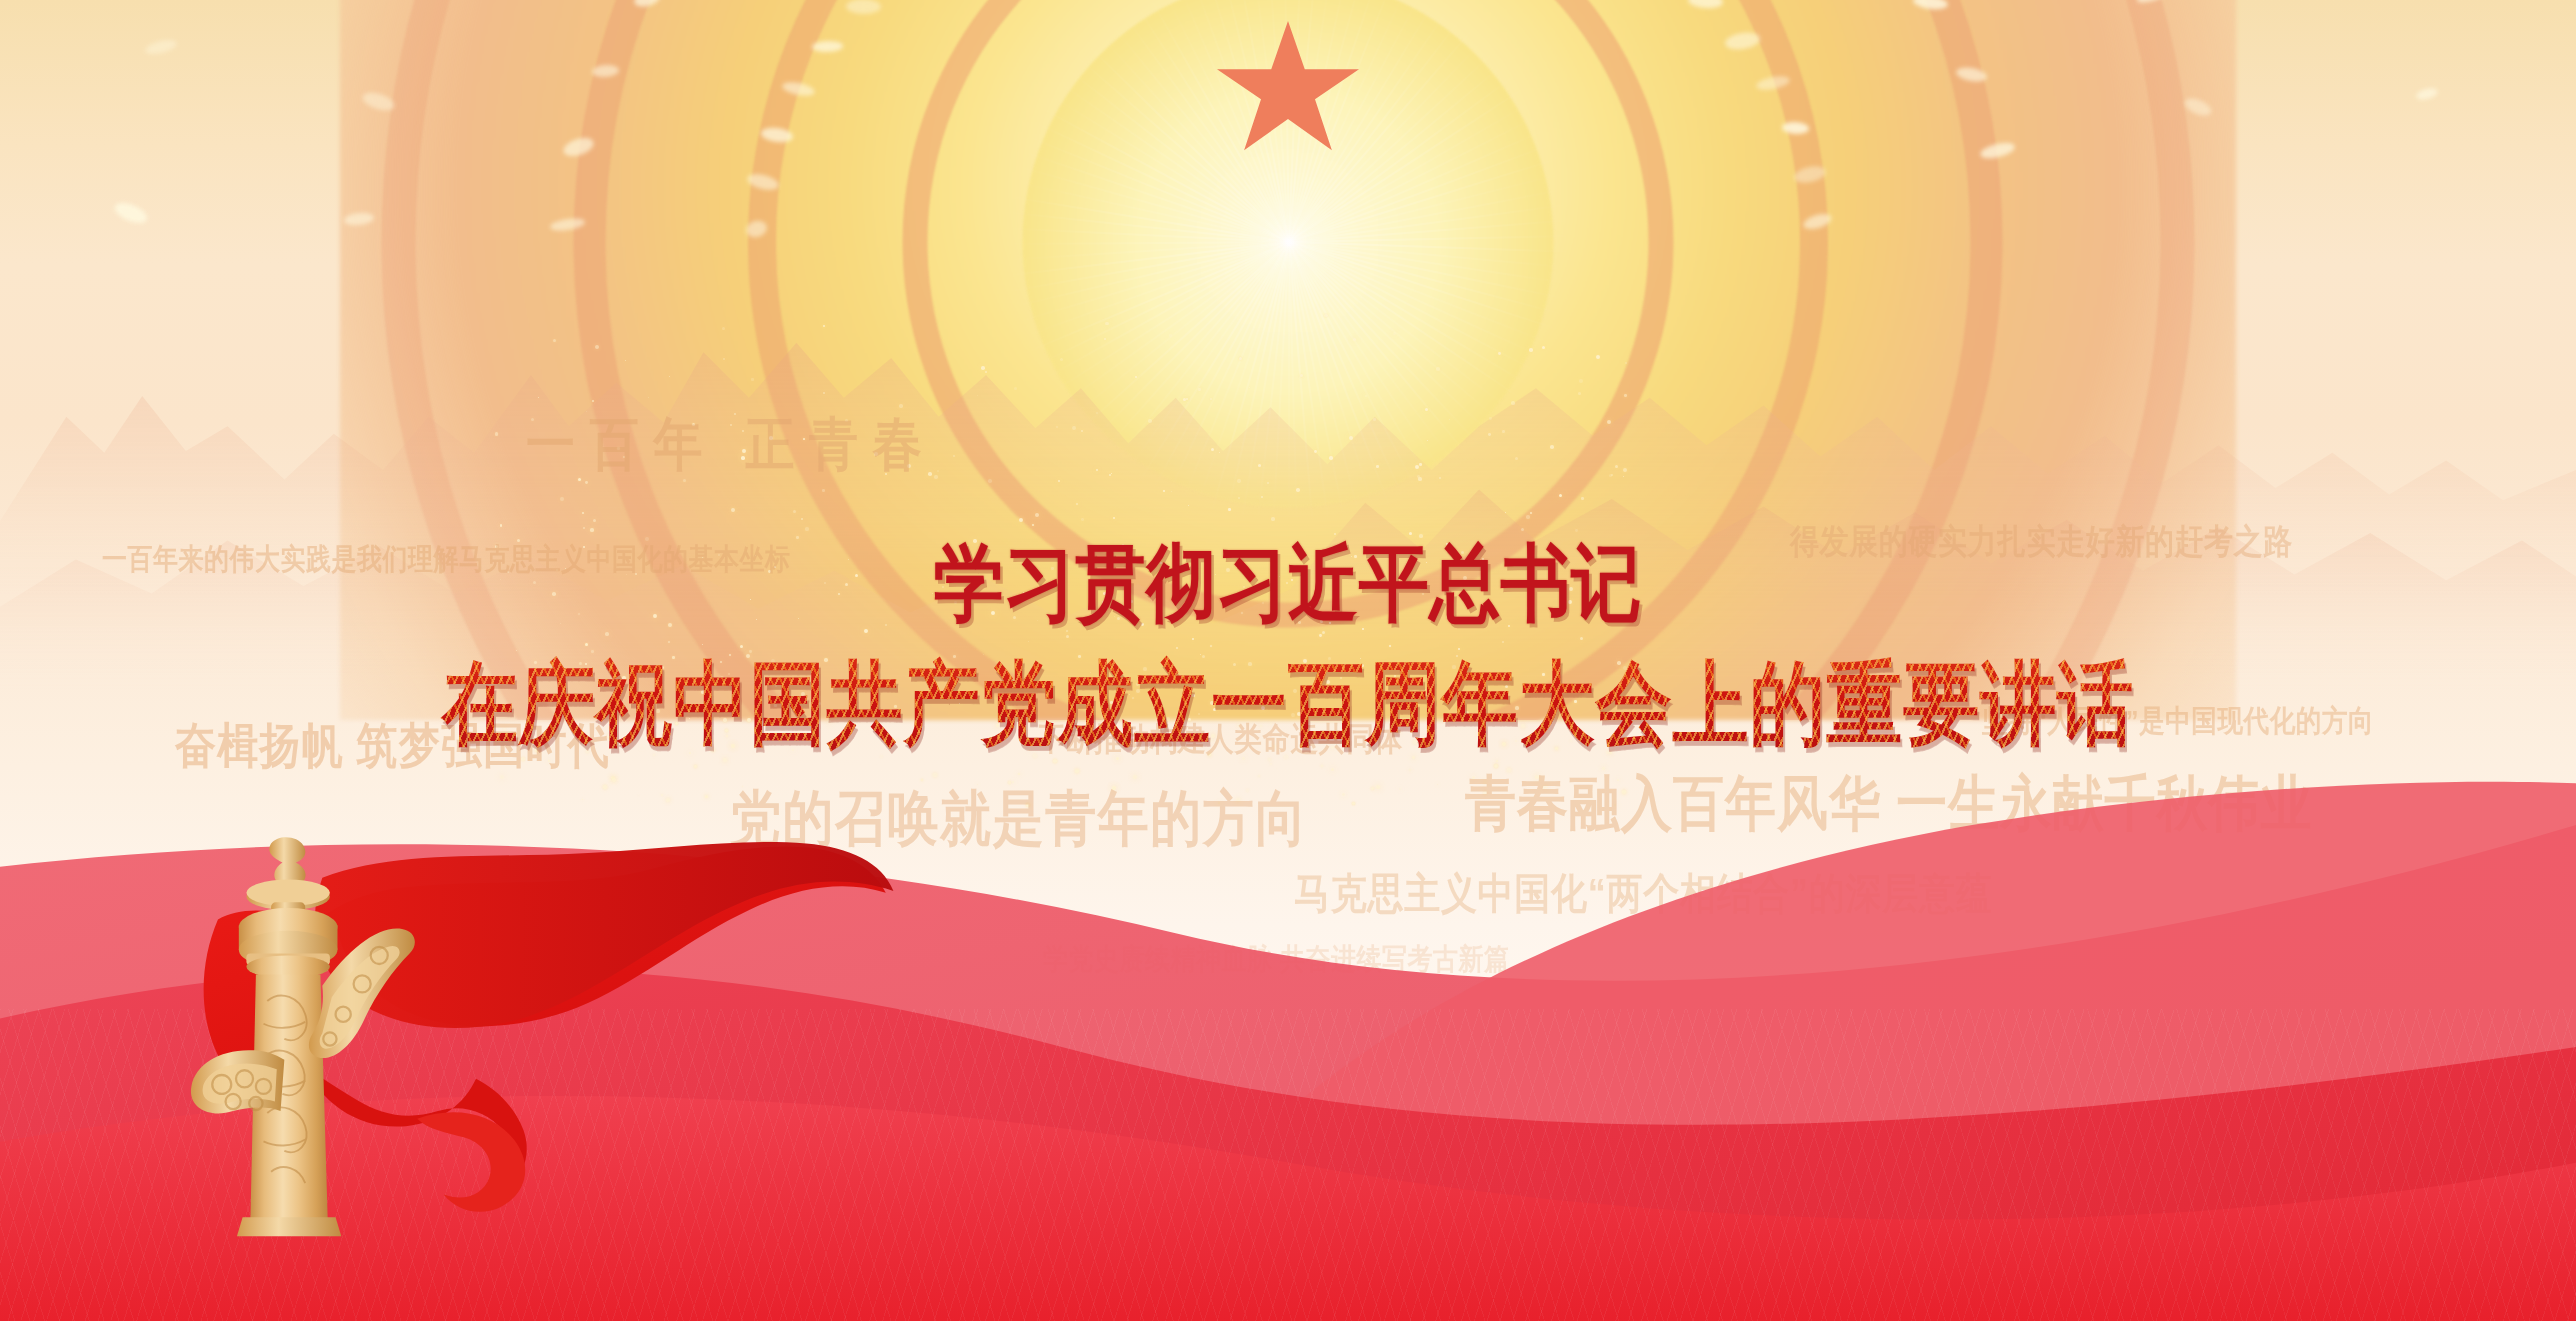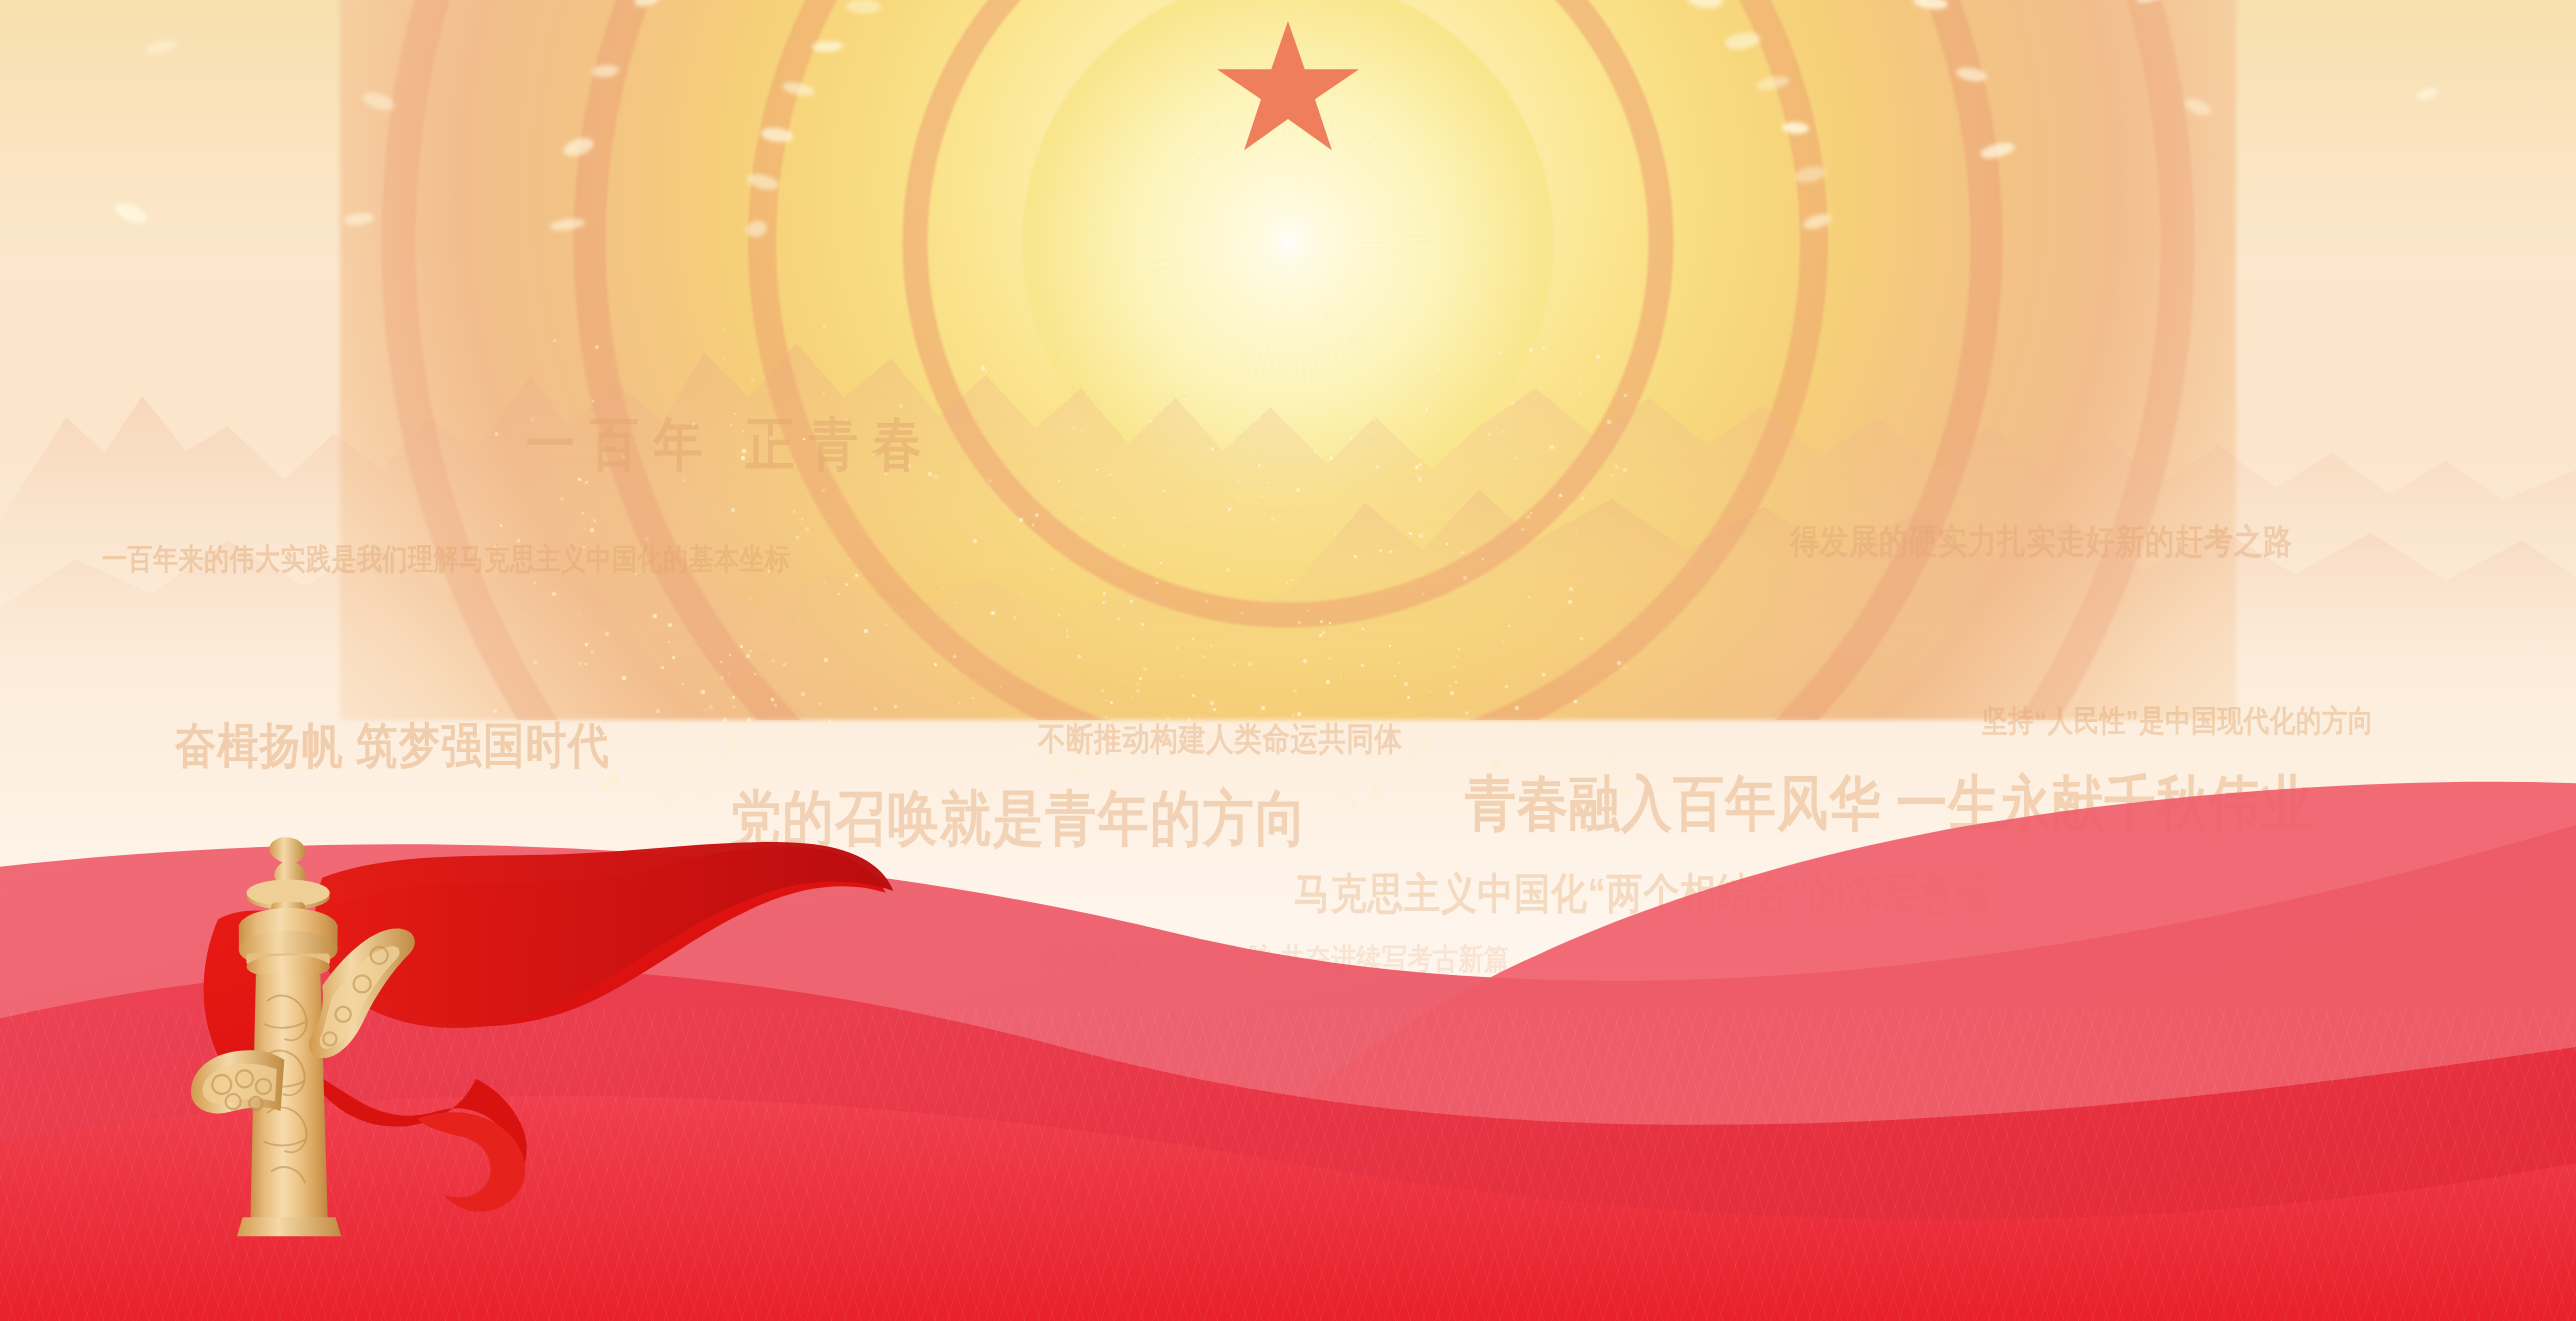--- a/index.html
+++ b/index.html
@@ -833,20 +833,24 @@
       <div class="wm" style="left: 1790px; top: 522px; font-size: 29px; letter-spacing: 0.02em; color: rgba(226, 166, 112, 0.4);">得发展的硬实力扎实走好新的赶考之路</div>
       <div class="wm" style="left: 175px; top: 719px; font-size: 41px; letter-spacing: 0.03em; color: rgba(226, 166, 112, 0.46);">奋楫扬帆 筑梦强国时代</div>
       <div class="wm" style="left: 1038px; top: 721px; font-size: 27.5px; letter-spacing: 0.02em; color: rgba(226, 166, 112, 0.4);">不断推动构建人类命运共同体</div>
       <div class="wm" style="left: 1982px; top: 703px; font-size: 25.6px; letter-spacing: 0.02em; color: rgba(226, 166, 112, 0.42);">坚持“人民性”是中国现代化的方向</div>
       <div class="wm" style="left: 730px; top: 785px; font-size: 51px; letter-spacing: 0.03em; color: rgba(226, 166, 112, 0.4);">党的召唤就是青年的方向</div>
       <div class="wm" style="left: 1465px; top: 770px; font-size: 51px; letter-spacing: 0.02em; color: rgba(226, 166, 112, 0.42);">青春融入百年风华  一生永献千秋伟业</div>
       <div class="wm" style="left: 1294px; top: 870px; font-size: 36px; letter-spacing: 0.02em; color: rgba(226, 166, 112, 0.34);">马克思主义中国化“两个相结合”的深层意蕴</div>
       <div class="wm" style="left: 1043px; top: 942px; font-size: 25px; letter-spacing: 0.02em; color: rgba(226, 166, 112, 0.22);">学党史赓续精神血脉  共奋进续写考古新篇</div>
     </div>
 
+  <div class="title-wrap">
+    <span class="t-line t1">学习贯彻习近平总书记</span>
+    <span class="t-line t2">在庆祝中国共产党成立一百周年大会上的重要讲话</span>
+  </div>
 
   <div class="waves">
     <svg viewBox="0 0 2717 620" preserveAspectRatio="none">
       <defs>
         <linearGradient id="w1" x1="0" y1="0" x2="1" y2="1">
           <stop offset="0%" stop-color="#ef5f6c"></stop>
           <stop offset="100%" stop-color="#e8475a"></stop>
         </linearGradient>
         <linearGradient id="w2" x1="0" y1="0" x2="1" y2="1">
           <stop offset="0%" stop-color="#ec4355"></stop>

